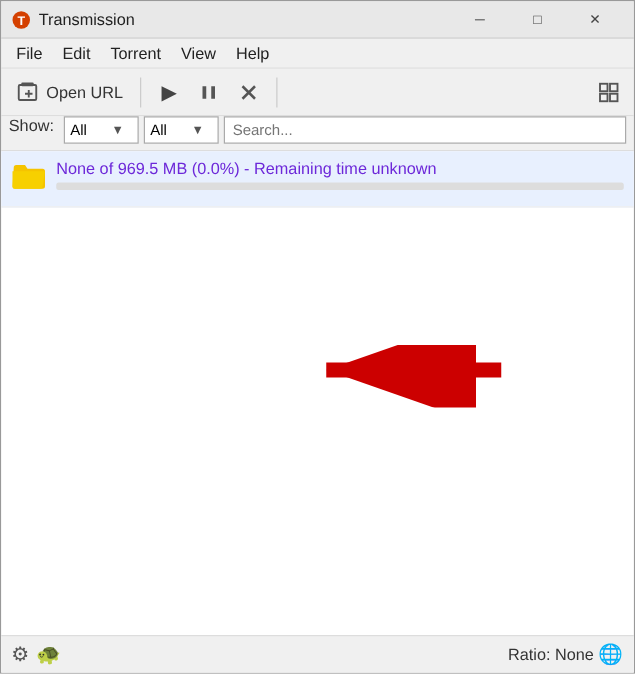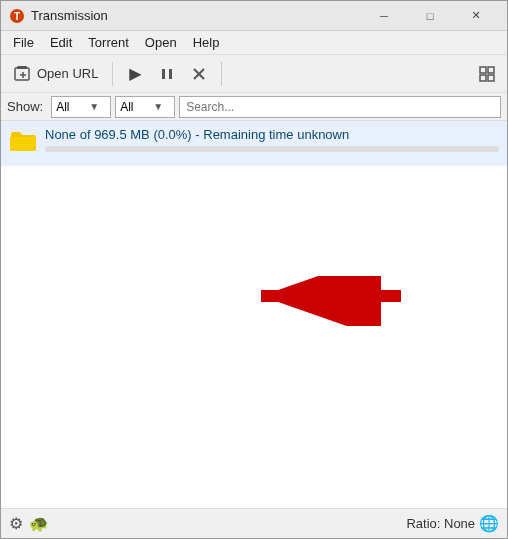--- a/index.html
+++ b/index.html
@@ -111,21 +111,21 @@
       justify-content: center;
       cursor: pointer;
       border: none;
       background: transparent;
       margin-left: auto;
     }
 
     
     .filter-bar {
       display: flex;
-      align-items: center;
+      align-items: flex-start;
       background: #f0f0f0;
       height: 28px;
       padding: 0 6px;
       gap: 4px;
       border-bottom: 1px solid #ddd;
     }
     .filter-label {
       font-size: 13px;
       color: #333;
       margin-right: 4px;
@@ -169,21 +169,21 @@
       margin-top: 2px;
       font-size: 22px;
       color: #f5c400;
       flex-shrink: 0;
     }
     .torrent-details {
       flex: 1;
     }
     .torrent-name {
       font-size: 13px;
-      color: #0c4a6e;
+      color: #6d28d9;
       margin-bottom: 4px;
     }
     .torrent-progress-bar {
       height: 6px;
       background: #ddd;
       border-radius: 2px;
       margin-bottom: 4px;
       overflow: hidden;
     }
     .torrent-progress-fill {
@@ -273,21 +273,21 @@
       <button class="title-btn">─</button>
       <button class="title-btn">□</button>
       <button class="title-btn close">✕</button>
     </div>
   </div>
 
   <div class="menu-bar">
     <div class="menu-item">File</div>
     <div class="menu-item">Edit</div>
     <div class="menu-item">Torrent</div>
-    <div class="menu-item">Open</div>
+    <div class="menu-item">View</div>
     <div class="menu-item">Help</div>
   </div>
 
   <div class="toolbar">
 
     <div class="toolbar-open-url">
       <svg width="20" height="20" viewBox="0 0 20 20">
         <rect x="2" y="4" width="14" height="12" rx="1" fill="none" stroke="#555" stroke-width="1.5"></rect>
         <rect x="4" y="2" width="10" height="3" rx="1" fill="#555"></rect>
         <line x1="10" y1="8" x2="10" y2="14" stroke="#555" stroke-width="1.5"></line>

